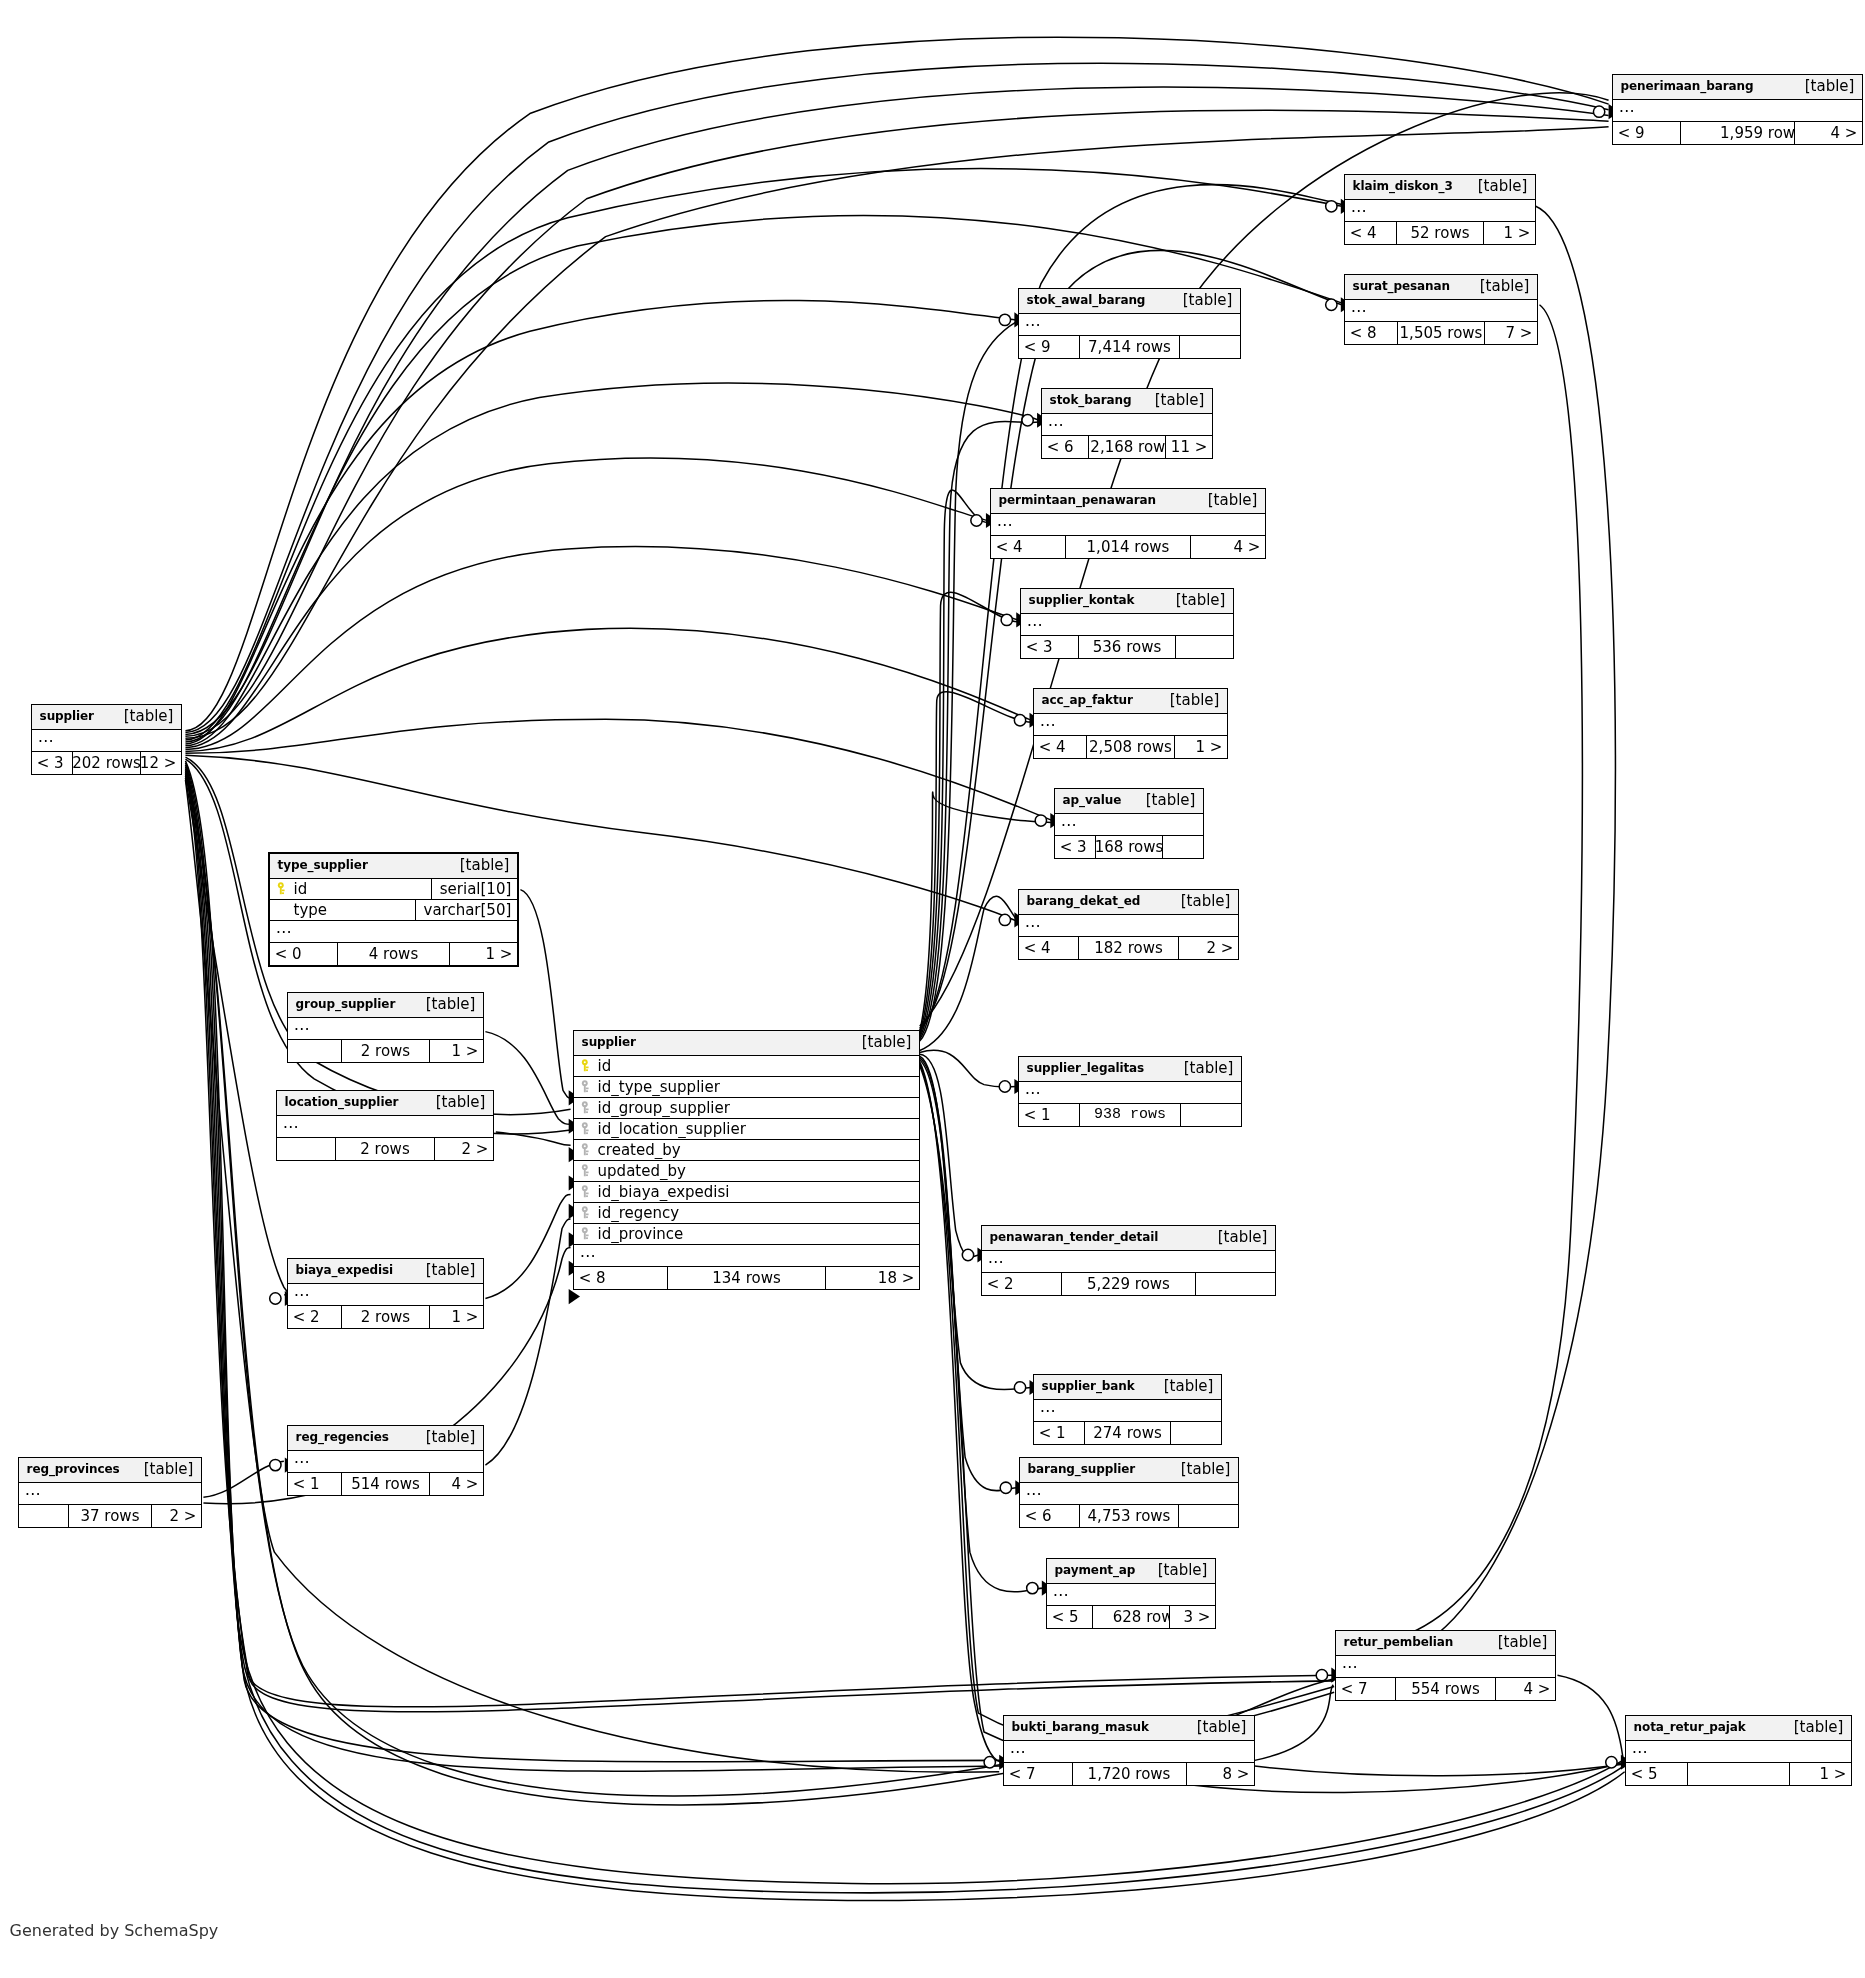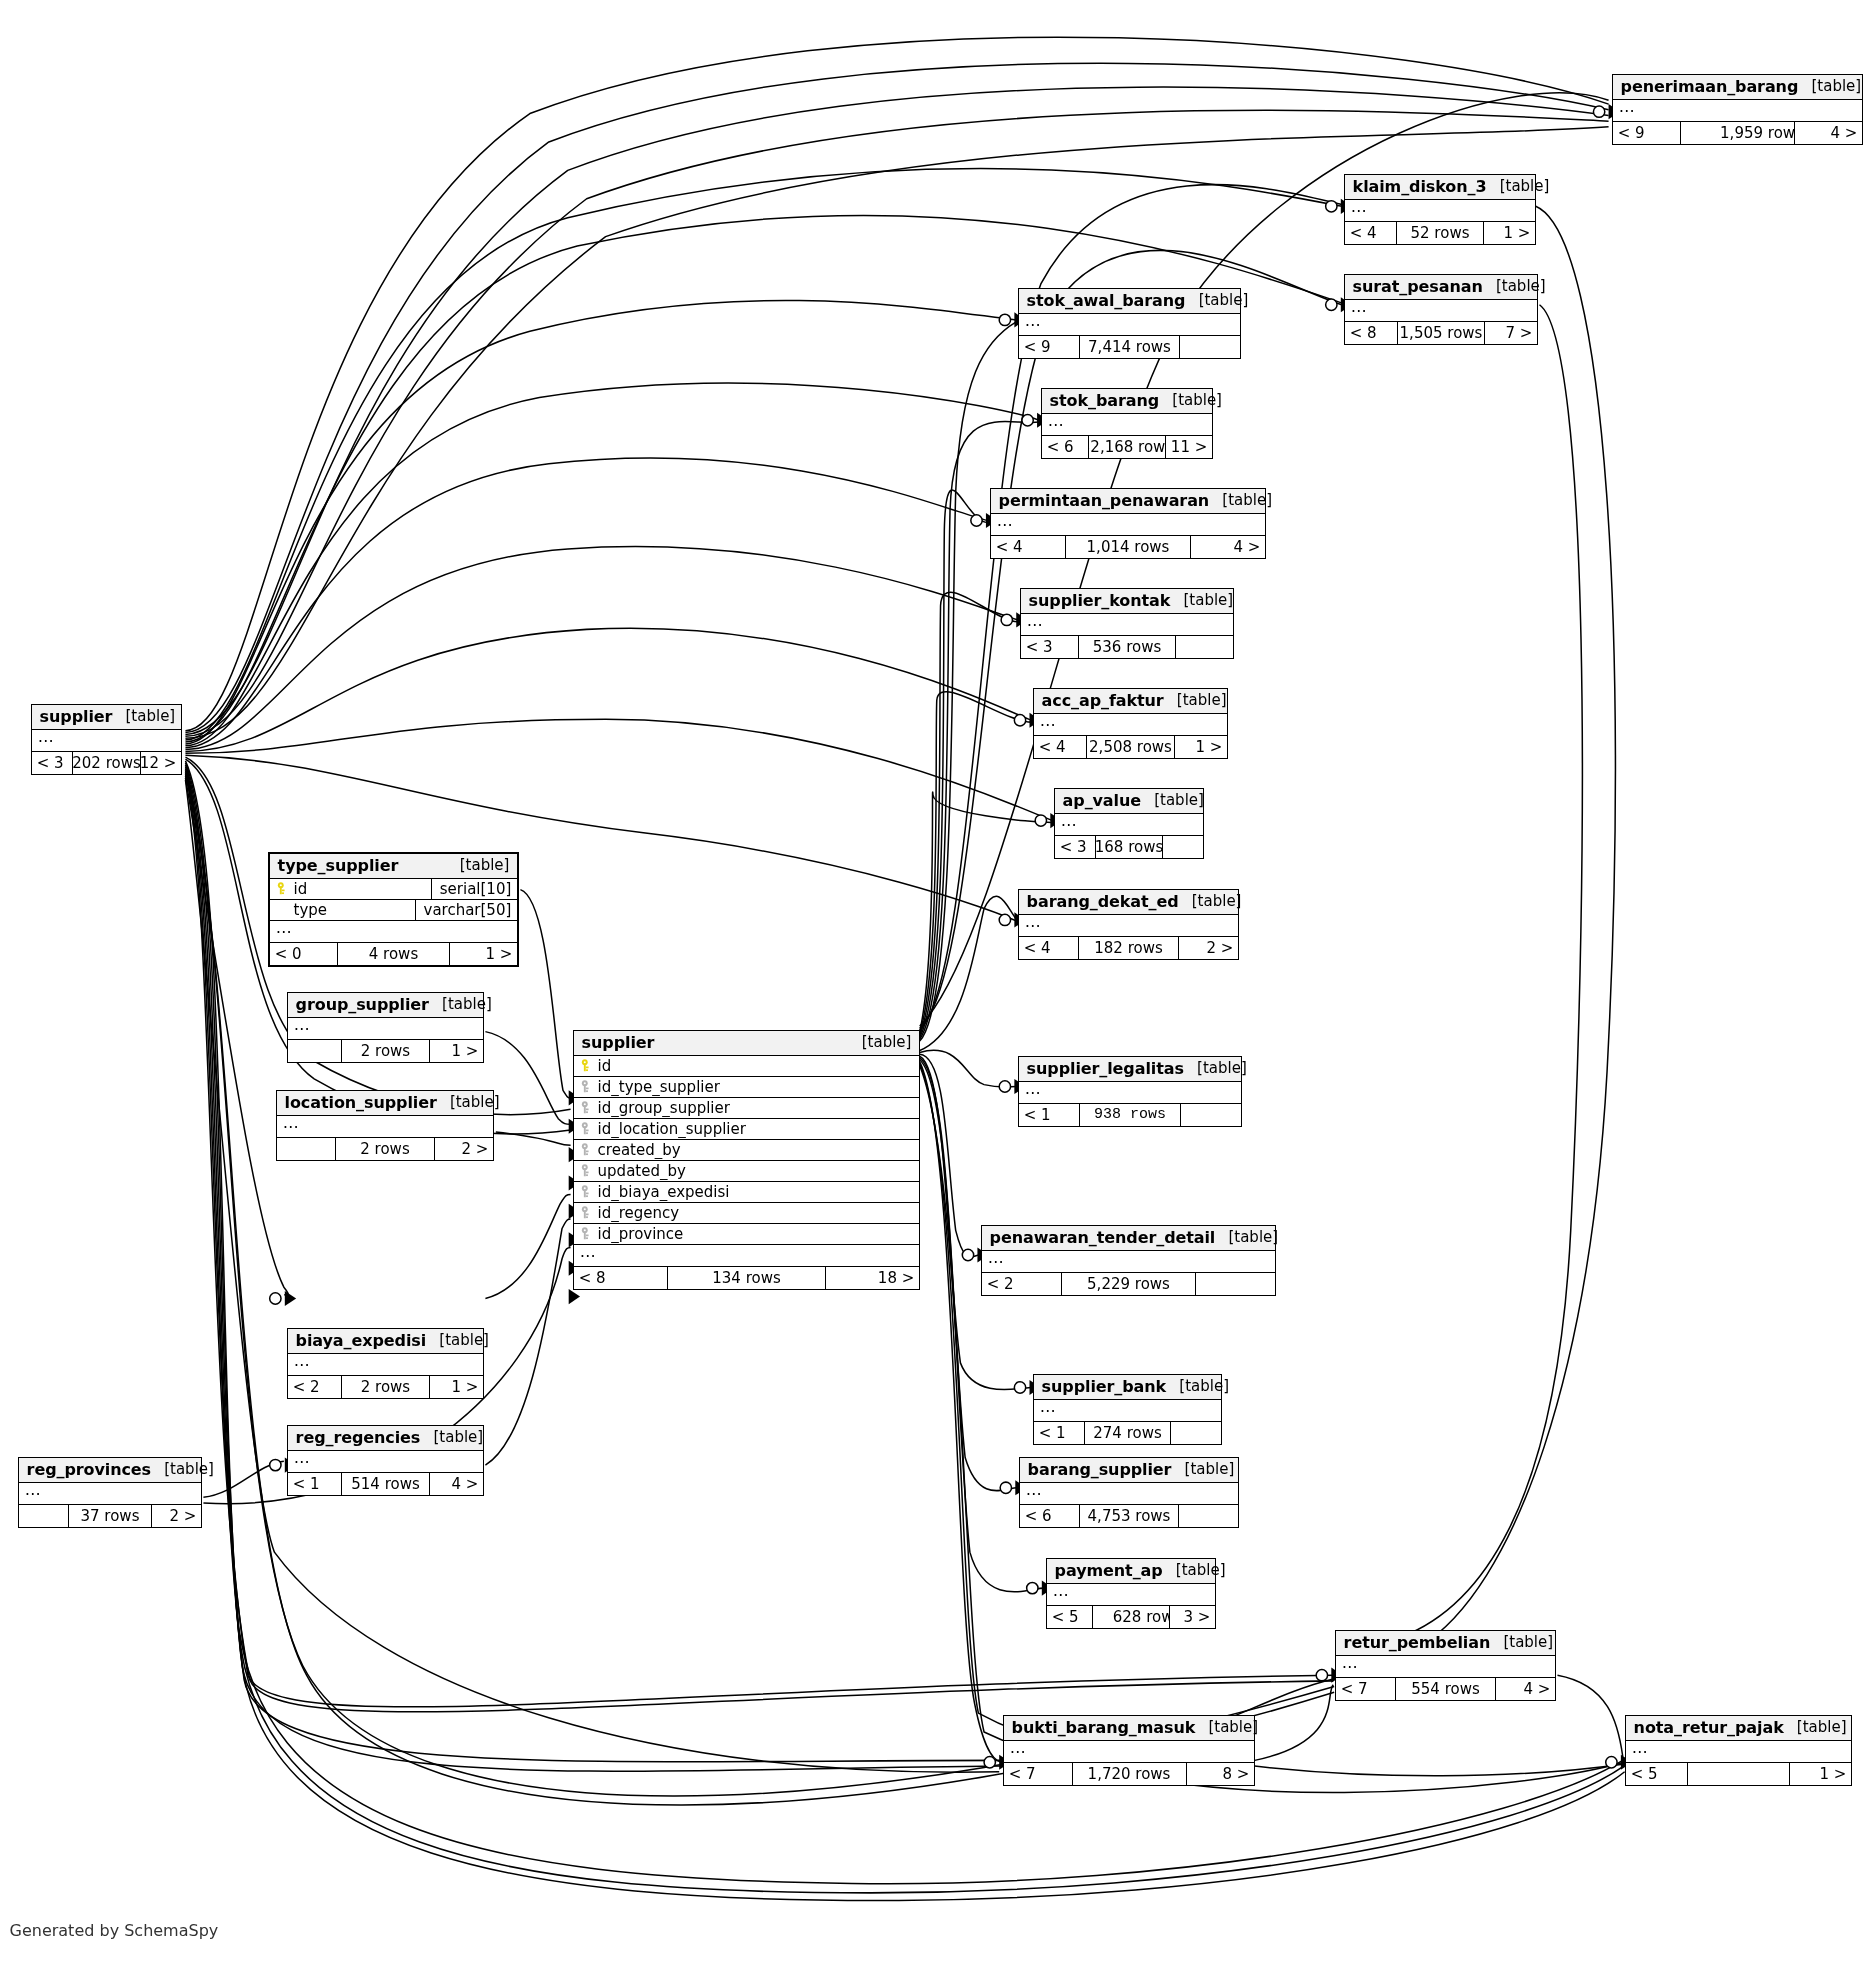--- a/index.html
+++ b/index.html
@@ -46,21 +46,21 @@
     display: flex;
     align-items: center;
     justify-content: space-between;
     padding: 2.8px 7.6px 3.8px 7.6px;
     height: 24.6px;
     box-sizing: border-box;
     white-space: nowrap;
   }
   .tname {
     font-weight: bold;
-    font-size: 16px;
+    font-size: 12px;
     letter-spacing: -0.1px;
   }
   .ttag {
     font-size: 15px;
     color: #000000;
     padding-left: 13.2px;
   }
   .ellipsis {
     padding: 0.9px 5.7px 5.7px 5.7px;
     height: 22px;
@@ -560,21 +560,21 @@
           <span class="tname">location_supplier</span>
           <span class="ttag">[table]</span>
         </div>
         <div class="ellipsis">…</div>
         <div class="tfoot">
           <div class="f-left" style="width: 27%;"></div>
           <div class="f-mid" style="width: 46%;">2 rows</div>
           <div class="f-right" style="width: 27%;">2 &gt;</div>
         </div>
       </div>
-      <div class="tbl" style="left: 287px; top: 1328px; width: 197px;">
+      <div class="tbl" style="left: 287px; top: 1258px; width: 197px;">
         <div class="thead">
           <span class="tname">biaya_expedisi</span>
           <span class="ttag">[table]</span>
         </div>
         <div class="ellipsis">…</div>
         <div class="tfoot">
           <div class="f-left" style="width: 27%;">&lt; 2</div>
           <div class="f-mid" style="width: 46%;">2 rows</div>
           <div class="f-right" style="width: 27%;">1 &gt;</div>
         </div>

